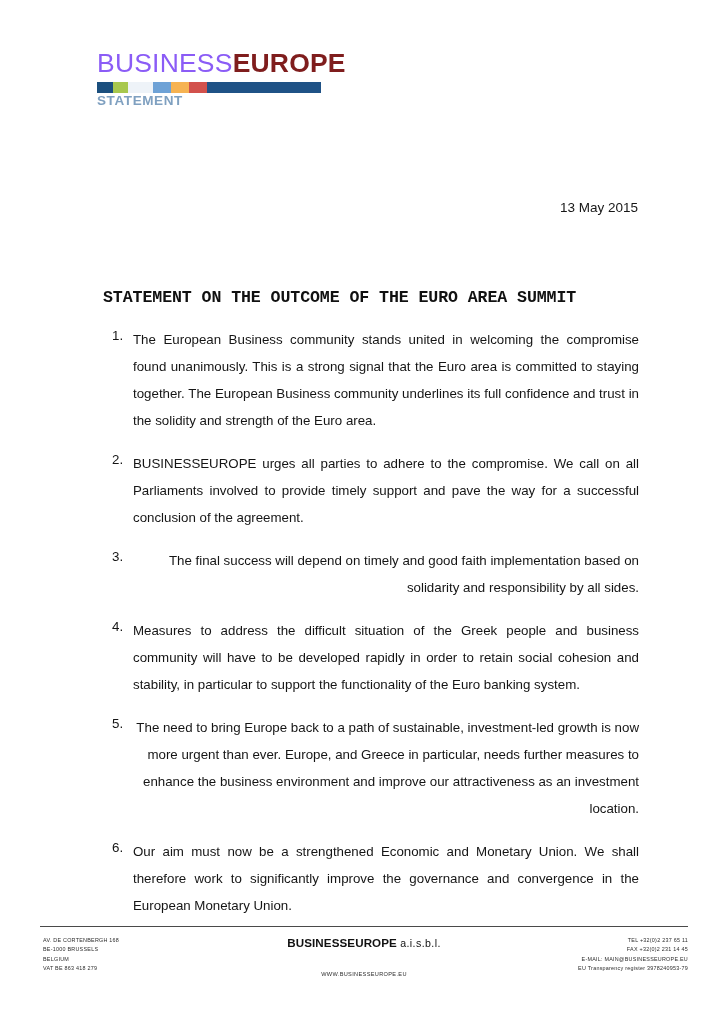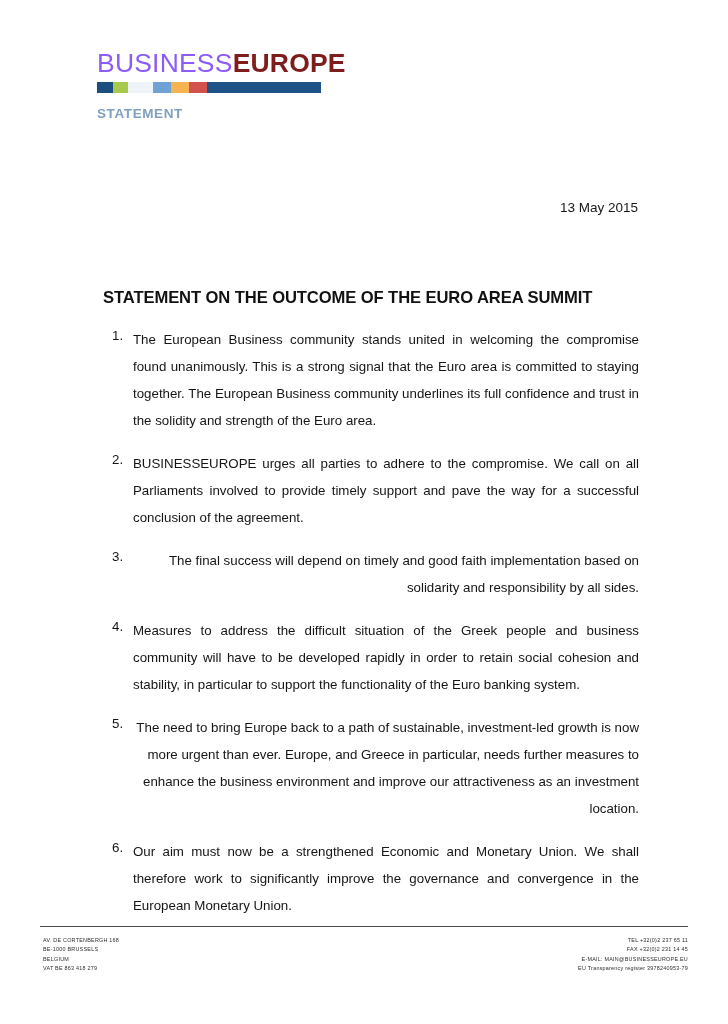--- a/index.html
+++ b/index.html
@@ -45,21 +45,21 @@
   }
   .logo-bar {
     margin-top: 4px;
     height: 11px;
     width: 224px;
     display: flex;
     overflow: hidden;
   }
   .seg { height: 100%; }
   .logo-subtitle {
-    margin-top: 13px;
+    margin-top: 0;
     color: #7fa0c0;
     font-weight: 700;
     font-size: 13.5px;
     letter-spacing: 0.6px;
   }
 
   
   .date-line {
     position: absolute;
     right: 90px;
@@ -74,20 +74,21 @@
   .doc-title {
     position: absolute;
     left: 103px;
     top: 288px;
     width: 540px;
     font-size: 16.6px;
     font-weight: 700;
     letter-spacing: -0.1px;
     color: #111111;
     white-space: nowrap;
+    font-family: Liberation Mono, monospace;
   }
 
   
   .statement-list {
     position: absolute;
     left: 103px;
     top: 326px;
     width: 536px;
   }
   .para-row {
@@ -223,20 +224,24 @@
 
   <div class="footer">
 
     <div class="footer-col footer-left">
       <span class="footer-line">AV. DE CORTENBERGH 168</span>
       <span class="footer-line">BE-1000 BRUSSELS</span>
       <span class="footer-line">BELGIUM</span>
       <span class="footer-line">VAT BE 863 418 279</span>
     </div>
 
+    <div class="footer-col footer-center">
+      <div class="fc-name"><span>BUSINESSEUROPE</span> <span class="aisbl">a.i.s.b.l.</span></div>
+      <div class="fc-web">WWW.BUSINESSEUROPE.EU</div>
+    </div>
 
     <div class="footer-col footer-right">
       <span class="footer-line">TEL +32(0)2 237 65 11</span>
       <span class="footer-line">FAX +32(0)2 231 14 45</span>
       <span class="footer-line">E-MAIL: MAIN@BUSINESSEUROPE.EU</span>
       <span class="footer-line">EU Transparency register 3978240953-79</span>
     </div>
 
   </div>
 

